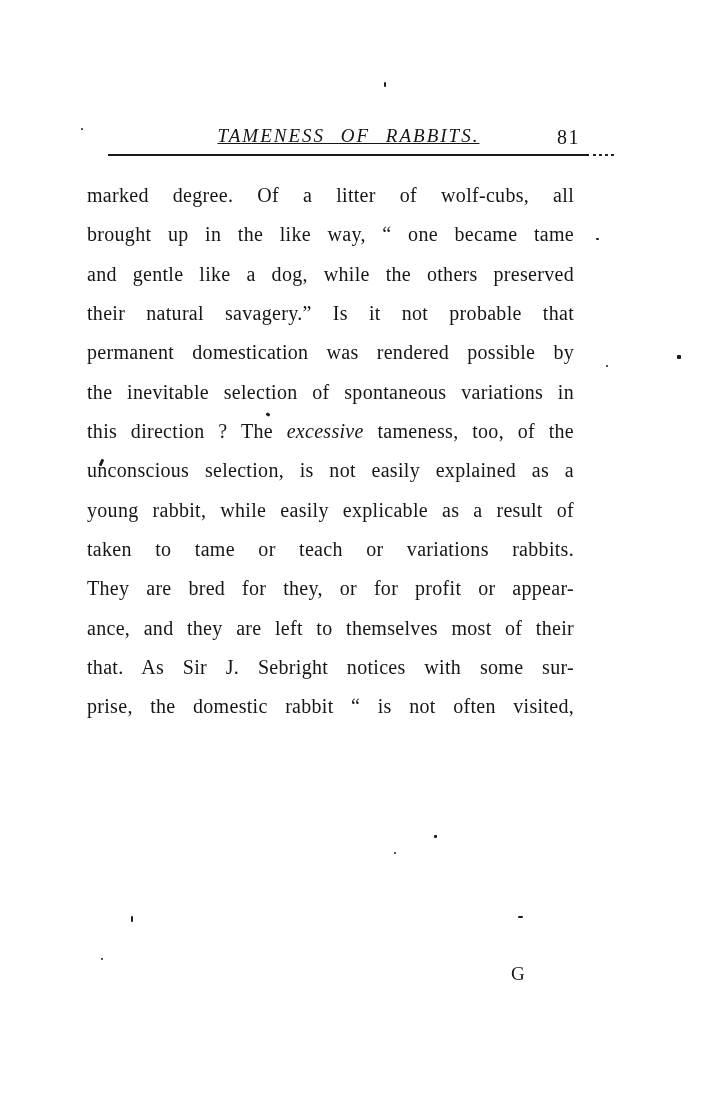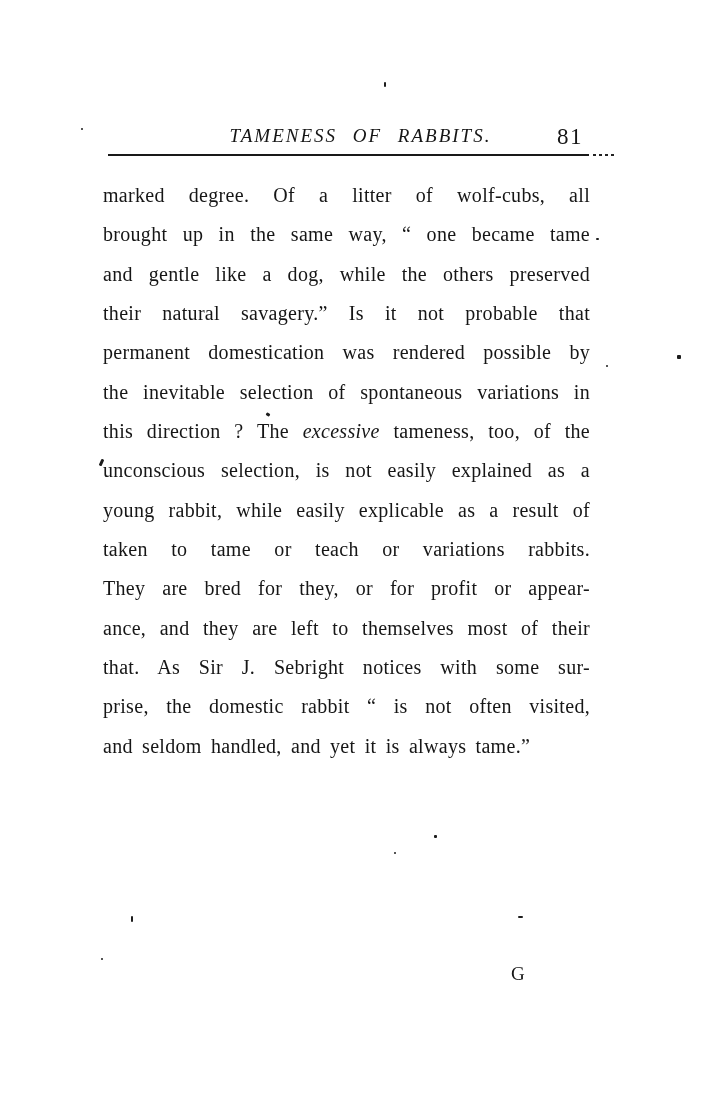--- a/index.html
+++ b/index.html
@@ -9,48 +9,49 @@
     position: relative;
     overflow: hidden;
     font-family: "Liberation Serif", "DejaVu Serif", serif;
     color: #161616;
   }
   .page { position: absolute; inset: 0; }
 
   
   .running-title {
     position: absolute;
-    top: 123px; left: 103px; width: 487px;
+    top: 123px; left: 91px; width: 487px;
     text-align: center; text-indent: 28px;
     font-style: italic;
     font-size: 19px; line-height: 25px;
     letter-spacing: 2px; word-spacing: 9px;
     white-space: nowrap;
+    text-decoration: underline;
   }
   .page-number {
     position: absolute;
     top: 126px; left: 557px; width: 30px;
-    font-size: 23px; line-height: 22px;
+    font-size: 20px; line-height: 22px;
     letter-spacing: 1.5px;
   }
   .header-rule {
     position: absolute;
     top: 154px; left: 108px; width: 481px; height: 2px;
     background: #191919;
   }
   .header-rule-end {
     position: absolute;
     top: 154px; left: 593px; width: 21px; height: 2px;
     background: repeating-linear-gradient(90deg, #222 0 3px, transparent 3px 6px);
   }
 
   
   .body-text {
     position: absolute;
-    top: 176px; left: 103px; width: 487px;
+    top: 176px; left: 87px; width: 487px;
     font-size: 20px;
     letter-spacing: 0.3px;
   }
   .line {
     height: 39.35px; line-height: 39.35px;
     white-space: nowrap;
     text-align: justify;
     text-align-last: justify;
     overflow: visible;
   }
@@ -77,34 +78,33 @@
 
 <div class="page">
 
   <div class="running-title">TAMENESS OF RABBITS.</div>
   <div class="page-number">81</div>
   <div class="header-rule"></div>
   <div class="header-rule-end"></div>
 
   <div class="body-text">
     <div class="line">marked degree.  Of a litter of wolf-cubs, all</div>
-    <div class="line">brought up in the same way, “ one became tame</div>
+    <div class="line">brought up in the like way, “ one became tame</div>
     <div class="line">and gentle like a dog, while the others preserved</div>
     <div class="line">their natural savagery.”  Is it not probable that</div>
     <div class="line">permanent domestication was rendered possible by</div>
     <div class="line">the inevitable selection of spontaneous variations in</div>
     <div class="line"><span>this direction ?  The </span><span class="em-word">excessive</span><span> tameness, too, of the</span></div>
     <div class="line">unconscious selection, is not easily explained as a</div>
     <div class="line">young rabbit, while easily explicable as a result of</div>
     <div class="line">taken to tame or teach or variations rabbits.</div>
     <div class="line">They are bred for they, or for profit or appear-</div>
     <div class="line">ance, and they are left to themselves most of their</div>
     <div class="line">that.  As Sir J. Sebright notices with some sur-</div>
     <div class="line">prise, the domestic rabbit “ is not often visited,</div>
-    <div class="line last">and seldom handled, and yet it is always tame.”</div>
   </div>
 
   <div class="signature-mark">G</div>
 
   <div class="speck" style="left:384px;top:82px;width:2px;height:5px;"></div>
   <div class="speck" style="left:81px;top:128px;width:2px;height:2px;"></div>
   <div class="speck" style="left:596px;top:238px;width:3px;height:2px;"></div>
   <div class="speck" style="left:677px;top:355px;width:4px;height:4px;"></div>
   <div class="speck" style="left:606px;top:365px;width:2px;height:2px;"></div>
   <div class="speck" style="left:266px;top:413px;width:4px;height:3px;transform:rotate(35deg);"></div>

